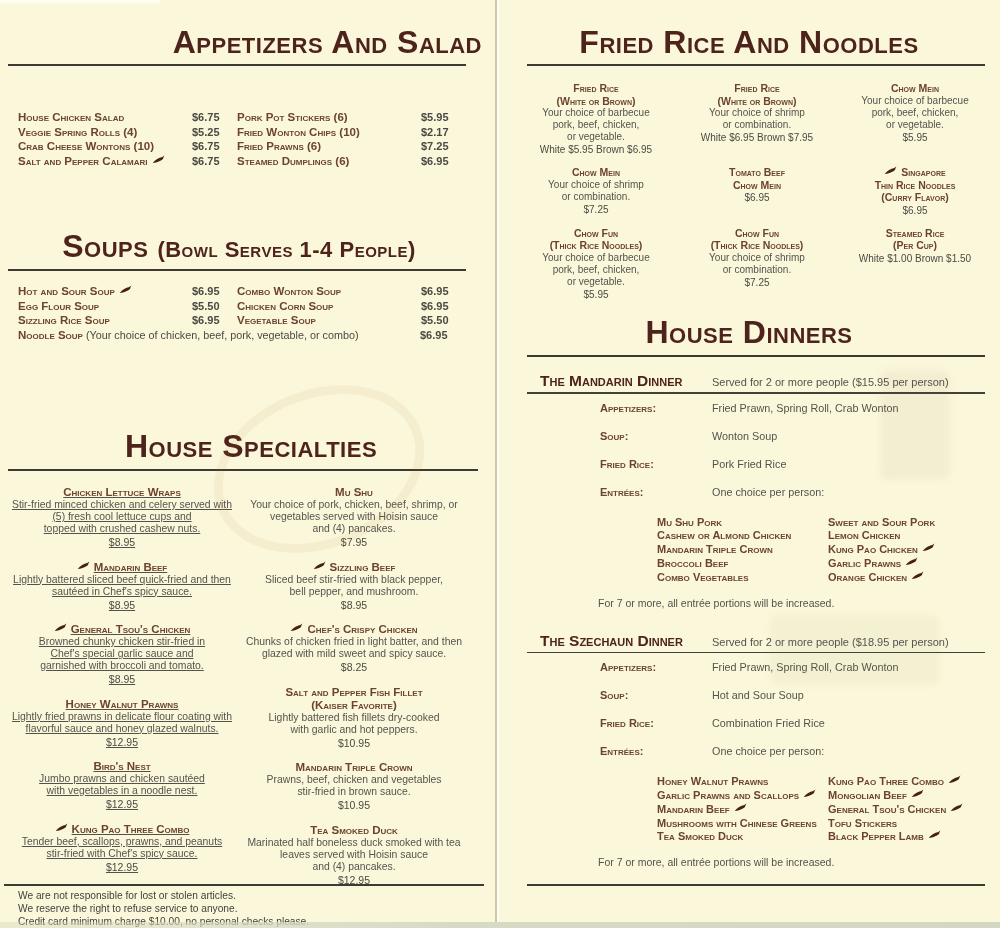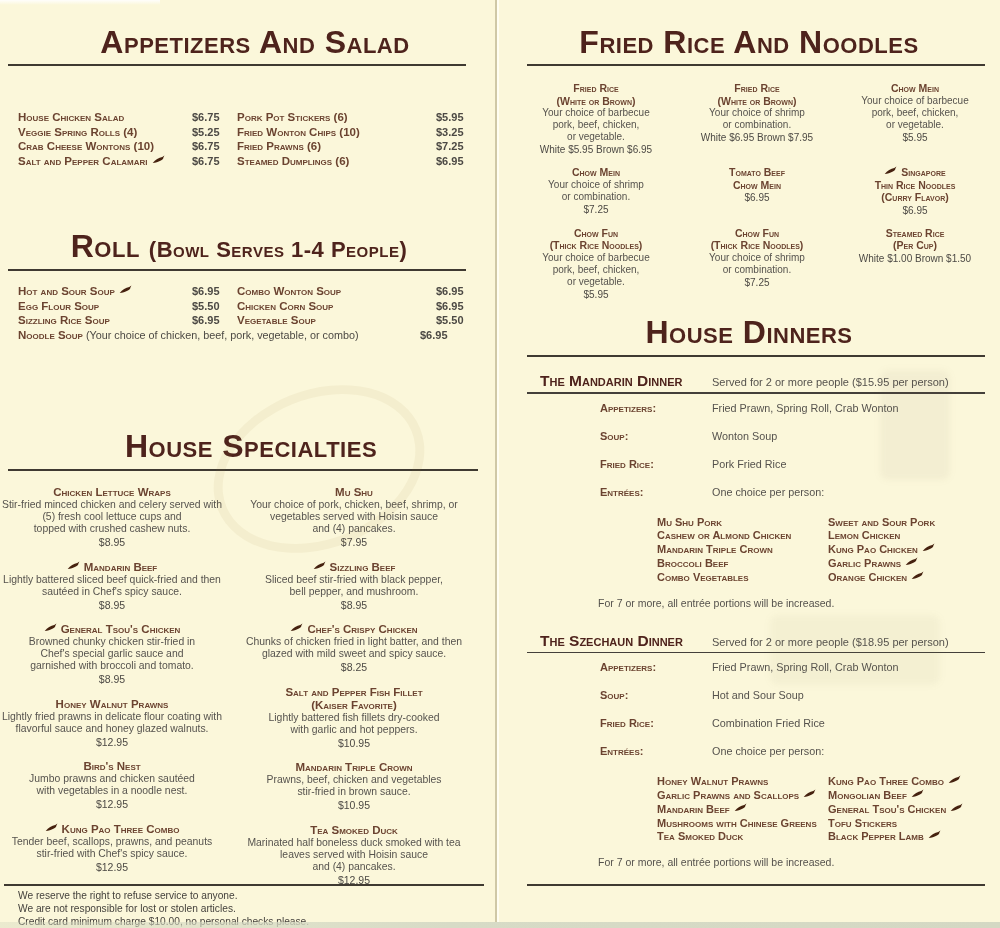--- a/index.html
+++ b/index.html
@@ -14,34 +14,34 @@
              font-size:32px;line-height:1;font-weight:bold;font-variant:small-caps;
              color:#4e231c;letter-spacing:.5px;}
   .sec-sub{font-size:22px;font-weight:bold;font-variant:small-caps;color:#4e231c;margin-left:9px;}
   .rule{position:absolute;height:2px;background:#3f3a31;}
   .rule-thin{height:1.6px;background:#44403a;}
 
   
   .cols{position:absolute;display:grid;}
   .app-cols{top:83px;left:18px;width:452px;grid-template-columns:219px 233px;margin-top:28px;}
   .prow{display:grid;grid-template-columns:174px 1fr;height:14.5px;align-items:baseline;}
-  .pl2 .prow{grid-template-columns:184px 1fr;gap:15px;}
+  .pl2 .prow{grid-template-columns:184px 1fr;}
   .nm{font-size:11.5px;font-weight:bold;font-variant:small-caps;color:#6b4330;white-space:nowrap;}
   .pr{font-size:11px;font-weight:bold;color:#4c4944;}
   .pepper{display:inline-block;margin-left:4px;position:relative;top:-1px;line-height:0;}
   .pep-b{margin-left:0;margin-right:4px;}
 
   .soups-wrap{position:absolute;top:285px;left:18px;width:452px;}
   .soup-cols{display:grid;grid-template-columns:219px 233px;}
   .soup-full{display:grid;grid-template-columns:402px 1fr;height:14.5px;align-items:baseline;}
   .soup-desc{font-size:10.8px;color:#4c4944;font-variant:normal;font-weight:normal;}
 
   
   .spec-col{position:absolute;top:486px;text-align:center;}
-  .spec-col1{left:0;width:224px;}
+  .spec-col1{left:10px;width:224px;text-decoration:underline;}
   .spec-col2{left:238px;width:232px;}
   .dish{margin-bottom:12px;}
   .dish-nm{font-size:11.5px;line-height:13px;font-weight:bold;font-variant:small-caps;color:#6b4330;}
   .dish-nm-txt{white-space:pre-line;}
   .dish-desc{font-size:10.4px;line-height:12px;color:#56534e;white-space:pre-line;}
   .dish-price{font-size:10.5px;line-height:12.5px;color:#4c4944;margin-top:1px;}
 
   
   .footer{position:absolute;top:890px;left:18px;width:440px;}
   .footer div{font-size:10.2px;line-height:12.8px;color:#45423d;}
@@ -90,21 +90,21 @@
   .edge-top{position:absolute;left:0;top:0;width:160px;height:5px;
       background:linear-gradient(180deg,rgba(255,255,255,.9),rgba(255,255,255,0));}
 </style>
 </head>
 <body>
 
 <div class="scan">
 
   <div class="page page-left">
 
-    <h1 class="sec-title" style="top:26px;left:16px;">Appetizers And Salad</h1>
+    <h1 class="sec-title" style="top:26px;left:4px;text-align:right;">Appetizers And Salad</h1>
     <div class="rule" style="top:64px;left:8px;width:458px;"></div>
 
     <div class="cols app-cols">
       <div class="pricelist pl1">
 
           <div class="prow">
             <span class="nm"><span>House Chicken Salad</span></span>
             <span class="pr">$6.75</span>
           </div>
 
@@ -128,37 +128,37 @@
       </div>
       <div class="pricelist pl2">
 
           <div class="prow">
             <span class="nm"><span>Pork Pot Stickers (6)</span></span>
             <span class="pr">$5.95</span>
           </div>
 
           <div class="prow">
             <span class="nm"><span>Fried Wonton Chips (10)</span></span>
-            <span class="pr">$3.25</span>
+            <span class="pr">$2.17</span>
           </div>
 
           <div class="prow">
             <span class="nm"><span>Fried Prawns (6)</span></span>
             <span class="pr">$7.25</span>
           </div>
 
           <div class="prow">
             <span class="nm"><span>Steamed Dumplings (6)</span></span>
             <span class="pr">$6.95</span>
           </div>
 
       </div>
     </div>
 
-    <h1 class="sec-title" style="top:230px;left:0;"><span>Roll</span><span class="sec-sub">(Bowl Serves 1-4 People)</span></h1>
+    <h1 class="sec-title" style="top:230px;left:0;"><span>Soups</span><span class="sec-sub">(Bowl Serves 1-4 People)</span></h1>
     <div class="rule" style="top:269px;left:8px;width:458px;"></div>
 
     <div class="soups-wrap">
       <div class="soup-cols">
         <div class="pricelist pl1">
 
             <div class="prow">
               <span class="nm"><span>Hot and Sour Soup</span><span class="pepper"><svg width="13" height="9" viewBox="0 0 18 12">
                     <path d="M1 11 C4.5 6.2 9.5 3 14.2 2.4 L17.2 0.6 L15.8 3.4 C16.4 6.2 9 10.4 1 11 Z" fill="#46220f"></path>
                   </svg></span></span>
@@ -306,23 +306,23 @@
 leaves served with Hoisin sauce
 and (4) pancakes.</div>
           <div class="dish-price">$12.95</div>
         </div>
 
     </div>
 
     <div class="rule" style="top:884px;left:4px;width:480px;"></div>
     <div class="footer">
 
+        <div>We are not responsible for lost or stolen articles.</div>
+
         <div>We reserve the right to refuse service to anyone.</div>
-
-        <div>We are not responsible for lost or stolen articles.</div>
 
         <div>Credit card minimum charge $10.00, no personal checks please.</div>
 
     </div>
   </div>
 
   <div class="fold fold-dark"></div>
   <div class="fold fold-light"></div>
 
   <div class="page page-right">

